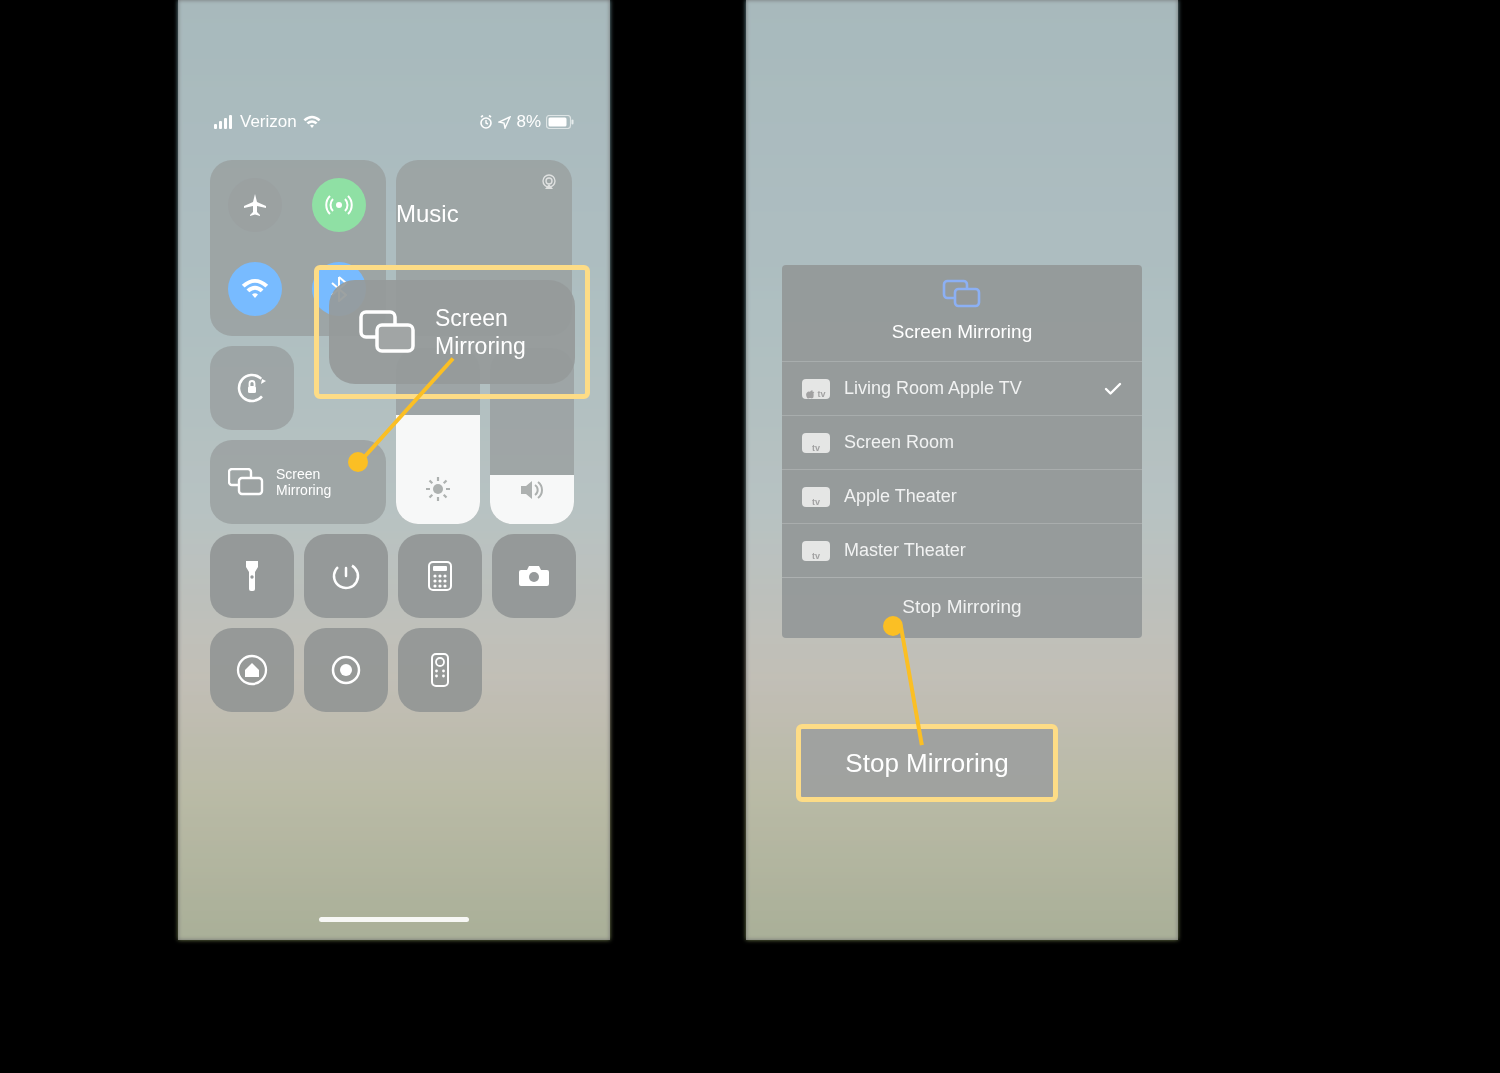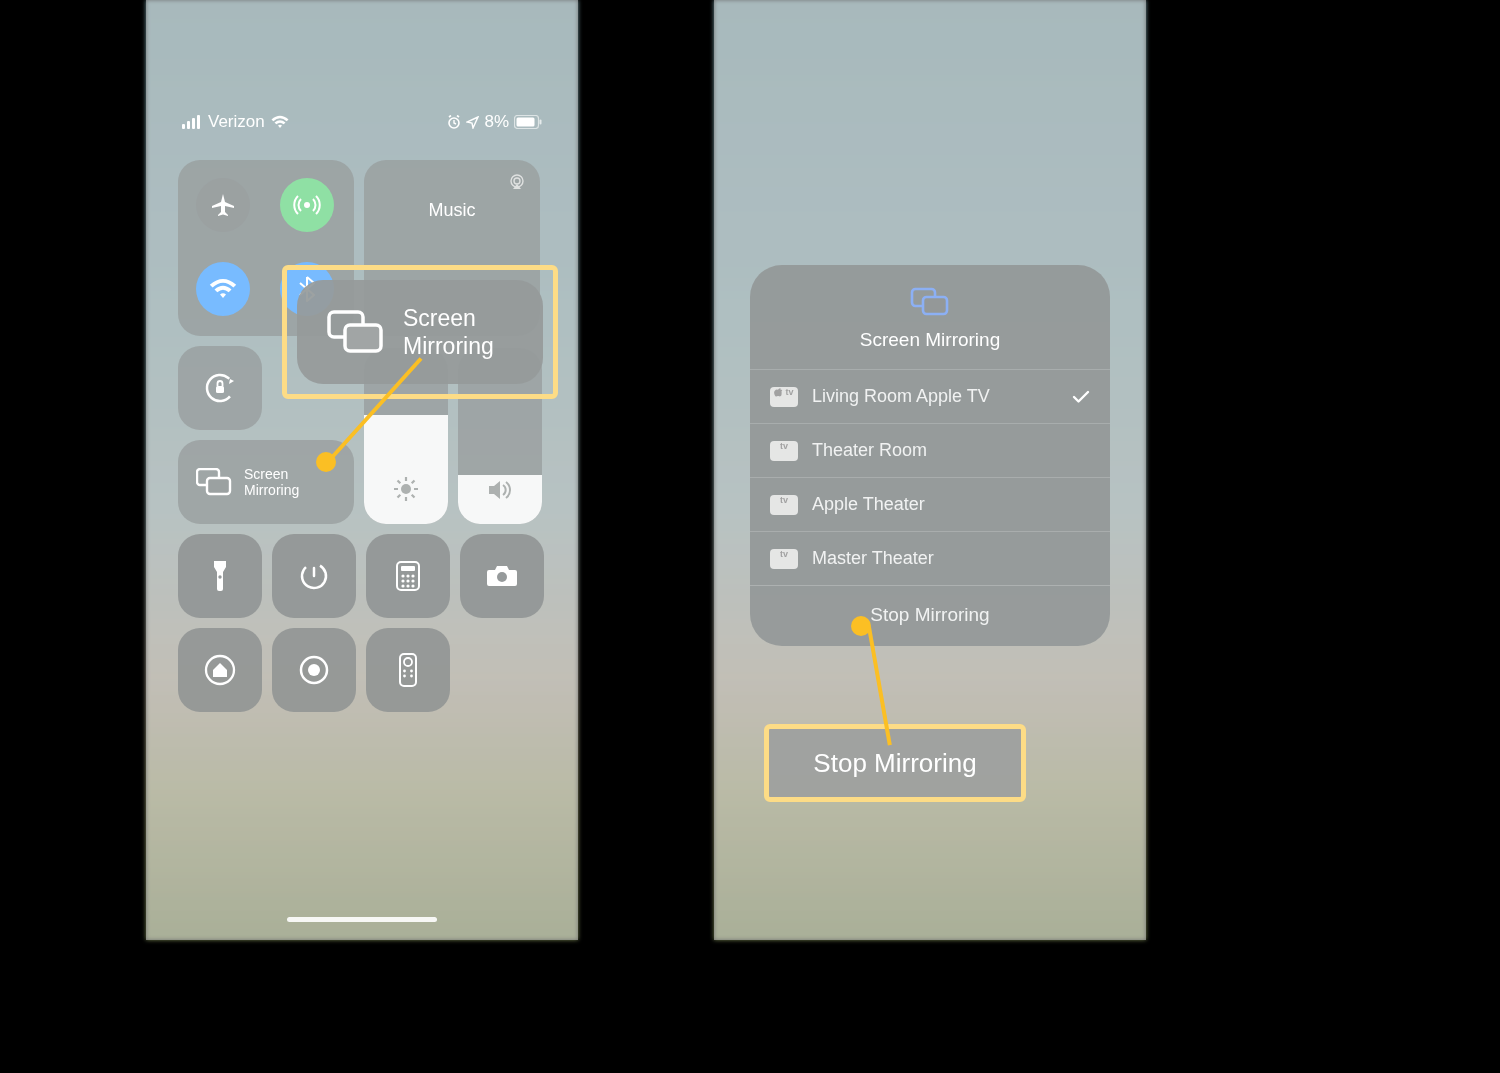--- a/index.html
+++ b/index.html
@@ -11,20 +11,21 @@
     position: relative;
     overflow: hidden;
   }
   .phone {
     position: absolute;
     width: 432px;
     height: 940px;
     top: 0;
     border-radius: 0;
     overflow: visible;
+    margin-left: 32px;
   }
   .phone .wallpaper {
     position:absolute; inset:0;
     background: linear-gradient(to bottom,
        #6c8f96 0%, #7b9ba0 35%, #8da2a1 55%, #a19a8a 72%, #8f9167 85%, #6f7b4c 100%);
     filter: blur(2px);
   }
   .phone .overlay-dim {
     position:absolute; inset:0;
     background: rgba(0,0,0,0.10);
@@ -56,21 +57,21 @@
   }
   
   #conn { left:32px; top:160px; width:176px; height:176px; }
   #conn .circle { position:absolute; }
   #conn .airplane { left:18px; top:18px; background:#4a5455;}
   #conn .cellular{ left:102px; top:18px; background:#34c759;}
   #conn .wifi    { left:18px; top:102px; background:#0a84ff;}
   #conn .bt      { left:102px; top:102px; background:#0a84ff;}
   
   #music { left:218px; top:160px; width:176px; height:176px; }
-  #music .label { color:#fff; font-size:18px; text-align:center; position:absolute; left:0; right:0; top:40px;}
+  #music .label { color:#fff; font-size:24px; text-align:left; position:absolute; left:0; right:0; top:40px;}
   #music .airplay-mini { position:absolute; top:14px; right:14px; color:#c9cccb;}
   
   .small { width:84px; height:84px; display:flex;align-items:center;justify-content:center;}
   #lock { left:32px; top:346px;}
   
   #mirroring { left:32px; top:440px; width:176px; height:84px; display:flex; align-items:center; gap:12px; padding-left:18px;}
   #mirroring .lbl { color:#fff; font-size:14px; line-height:1.15;}
   
   .slider { width:84px; height:176px; border-radius:22px; background: rgba(70,80,80,0.80); position:absolute; overflow:hidden;}
   .slider .fill { position:absolute; left:0; right:0; bottom:0; background: rgba(255,255,255,0.92);}
@@ -106,35 +107,35 @@
   }
   #callout-mirror .txt { font-size:23px; line-height:1.22; font-weight:400;}
   .connector-dot { width:20px; height:20px; border-radius:50%; background:#fbbf24; position:absolute; z-index:40;}
   .connector-line { position:absolute; background:#fbbf24; height:4px; transform-origin: left center; z-index:35;}
 
   
   #right { left: 714px; }
   #sm-panel {
     position:absolute; left:36px; right:36px; top:265px;
     background: rgba(60,68,68,0.92);
-    border-radius: 32px;
-    padding-top: 22px;
+    border-radius: 4px;
+    padding-top: 14px;
     color:#e6e8e8;
   }
   #sm-panel .head-icon { display:flex; justify-content:center; margin-bottom:12px;}
   #sm-panel .title { text-align:center; font-size:19px; color:#fff; margin-bottom:18px; font-weight:400;}
   #sm-panel .row {
     display:flex; align-items:center; gap:14px;
     padding: 16px 20px;
     border-top: 0.5px solid rgba(255,255,255,0.18);
     font-size:18px;
   }
   #sm-panel .row:first-of-type { border-top: 0.5px solid rgba(255,255,255,0.18);}
   #sm-panel .row .dev-icon {
-    width:28px;height:20px;border-radius:4px;background:#cfd1d0;color:#555;font-size:9px;font-weight:700;display:flex;align-items:flex-start;justify-content:center;
+    width:28px;height:20px;border-radius:4px;background:#cfd1d0;color:#555;font-size:9px;font-weight:700;display:flex;align-items:flex-end;justify-content:center;
   }
   #sm-panel .row .check { margin-left:auto;}
   #sm-panel .stop {
     text-align:center; font-size:19px; padding:18px 0 20px;
     border-top: 0.5px solid rgba(255,255,255,0.22);
     position:relative;
   }
   
   #callout-stop {
     position:absolute; left:50px; top:724px; width:262px; height:78px;
@@ -362,21 +363,21 @@
         <svg width="18" height="14" viewBox="0 0 18 14">
             <path d="M2 7 L6.5 11.5 L16 2" stroke="#fff" stroke-width="2.4" fill="none" stroke-linecap="round" stroke-linejoin="round"></path>
           </svg>
       </span>
     </div>
     <div class="row">
       <span class="dev-icon">
           <span style="font-size:8px"></span>
           <span>tv</span>
         </span>
-      <span>Theater Room</span>
+      <span>Screen Room</span>
     </div>
     <div class="row">
       <span class="dev-icon">
           <span style="font-size:8px"></span>
           <span>tv</span>
         </span>
       <span>Apple Theater</span>
     </div>
     <div class="row">
       <span class="dev-icon">

